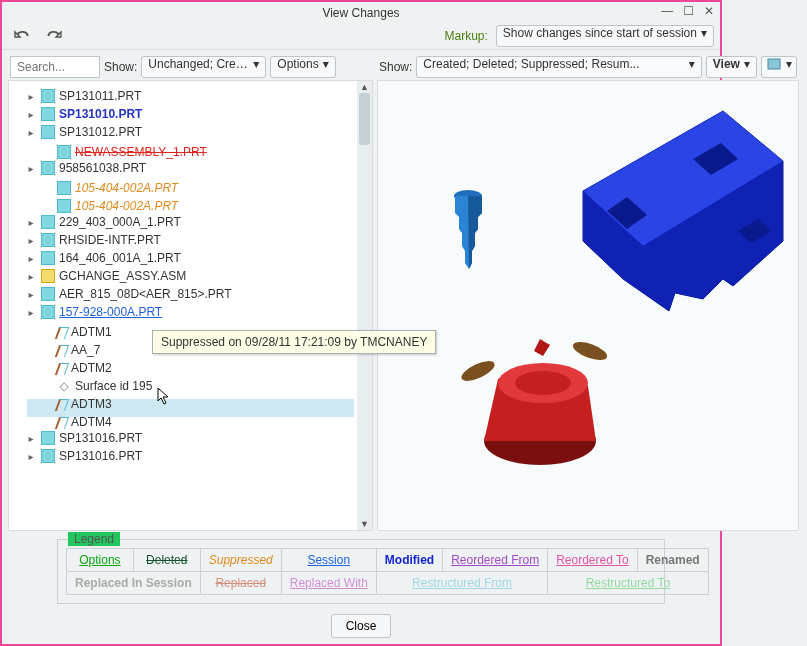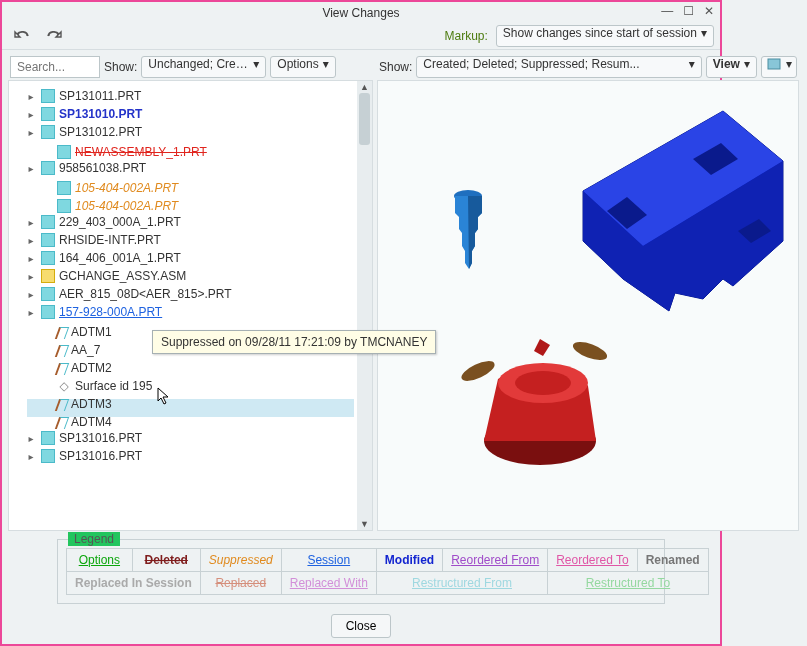--- a/index.html
+++ b/index.html
@@ -40,21 +40,21 @@
 svg { display: block; }
 .tooltip { position: absolute; left: 152px; top: 330px; background: #fffde6; border: 1px solid #a6b0b3; padding: 4px 8px; color: #333; z-index: 10; box-shadow: 1px 1px 2px rgba(0,0,0,.2); }
 .hl { position: absolute; left: 18px; right: 18px; top: 318px; height: 18px; background: #cfe9f3; z-index: 1; }
 .tree { position: relative; z-index: 2; }
 .legend-wrap { padding: 8px 55px 4px 55px; }
 .legend { border: 1px solid #c8d1d4; position: relative; padding: 8px; }
 .legend .legend-title { position: absolute; top: -8px; left: 10px; background: #22c55e; padding: 0 6px; color: #555; }
 .legend table { width: 100%; border-collapse: collapse; }
 .legend td { border: 1px solid #c8d1d4; padding: 4px 8px; text-align: center; white-space: nowrap; }
 .lg-created { color: #0ba60b; text-decoration: underline; }
-.lg-deleted { color: #7f1d1d; text-decoration: line-through; font-weight: bold; }
+.lg-deleted { color: #14532d; text-decoration: line-through; font-weight: normal; }
 .lg-suppressed { color: #e08a1e; font-style: italic; }
 .lg-resumed { color: #1e62e0; text-decoration: underline; }
 .lg-modified { color: #1325d0; font-weight: bold; }
 .lg-reordf { color: #a04cc9; text-decoration: underline; }
 .lg-reordt { color: #e056a6; text-decoration: underline; }
 .lg-renamed { color: #777; font-weight: bold; }
 .lg-repses { color: #aaa; font-weight: bold; }
 .lg-replaced { color: #d58f7c; text-decoration: line-through; }
 .lg-repwith { color: #d28fd8; text-decoration: underline; }
 .lg-restrf { color: #9fd8e0; text-decoration: underline; }

